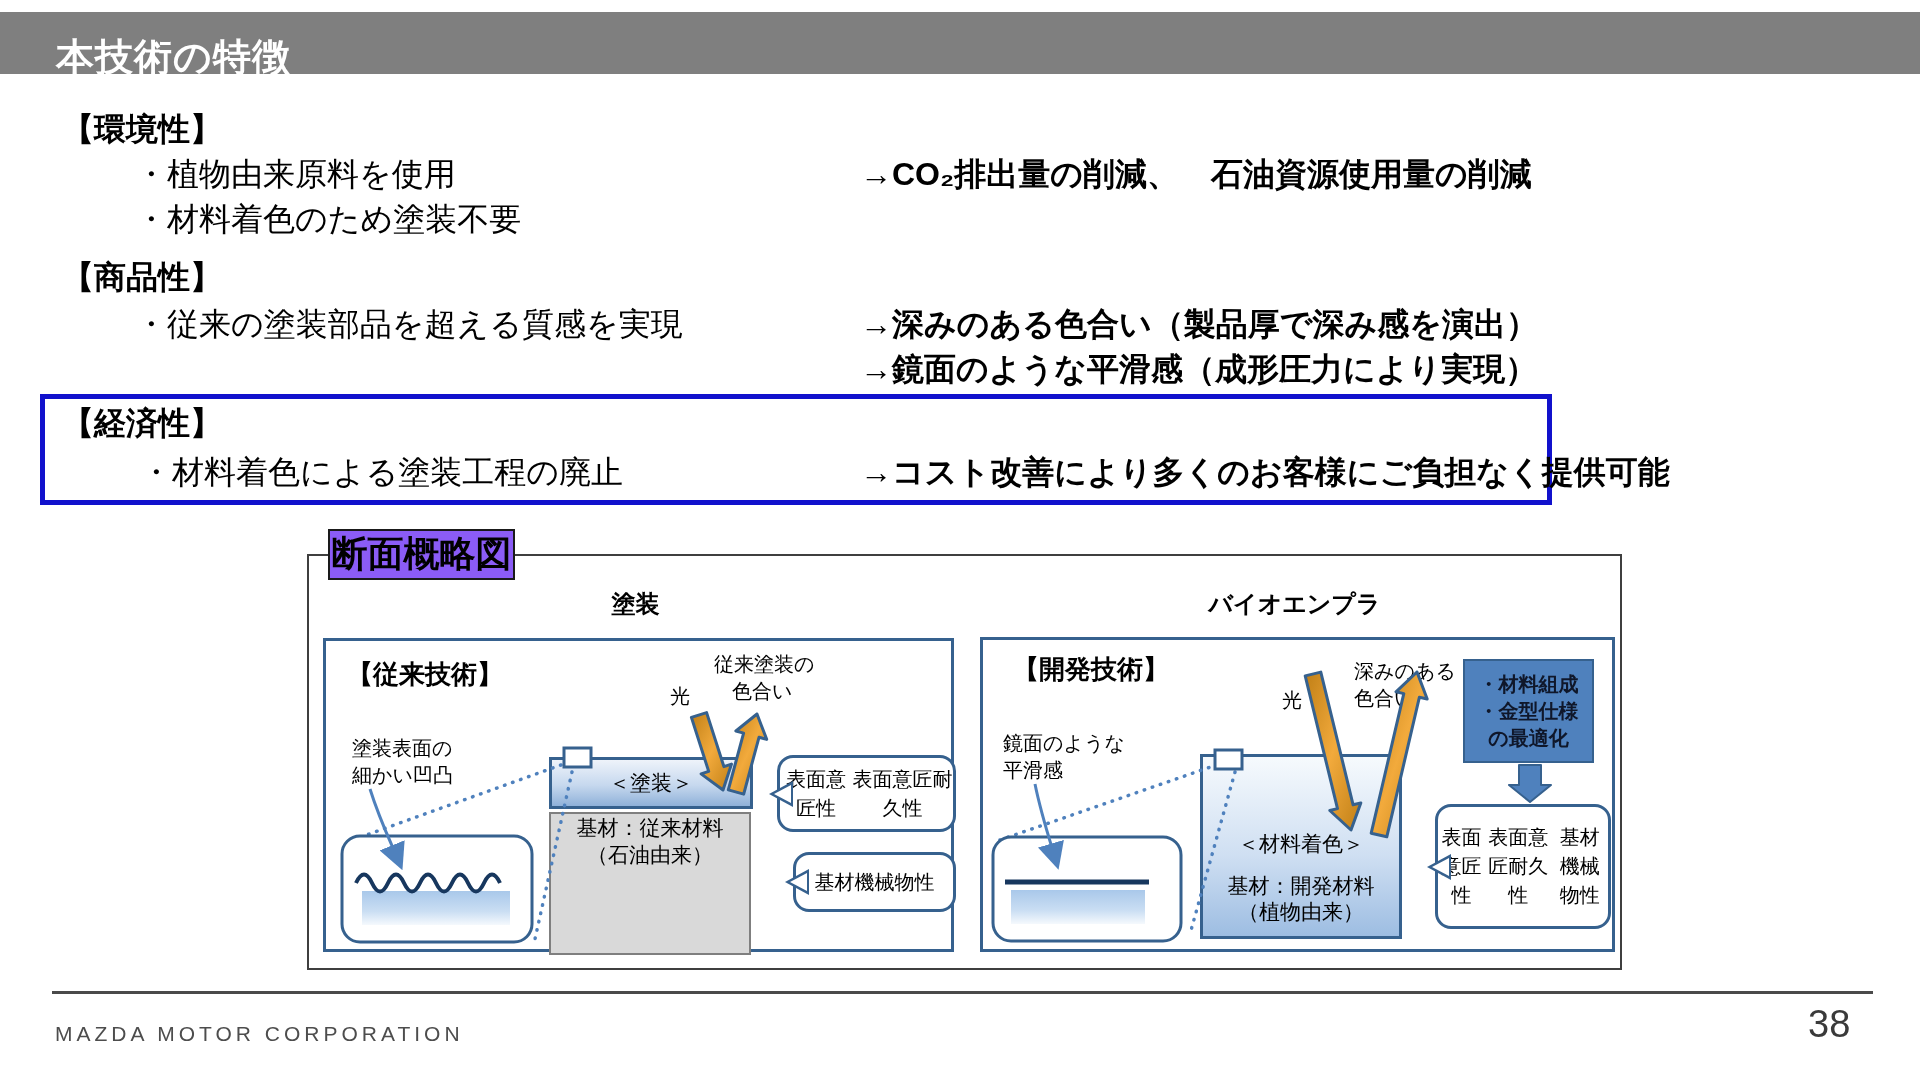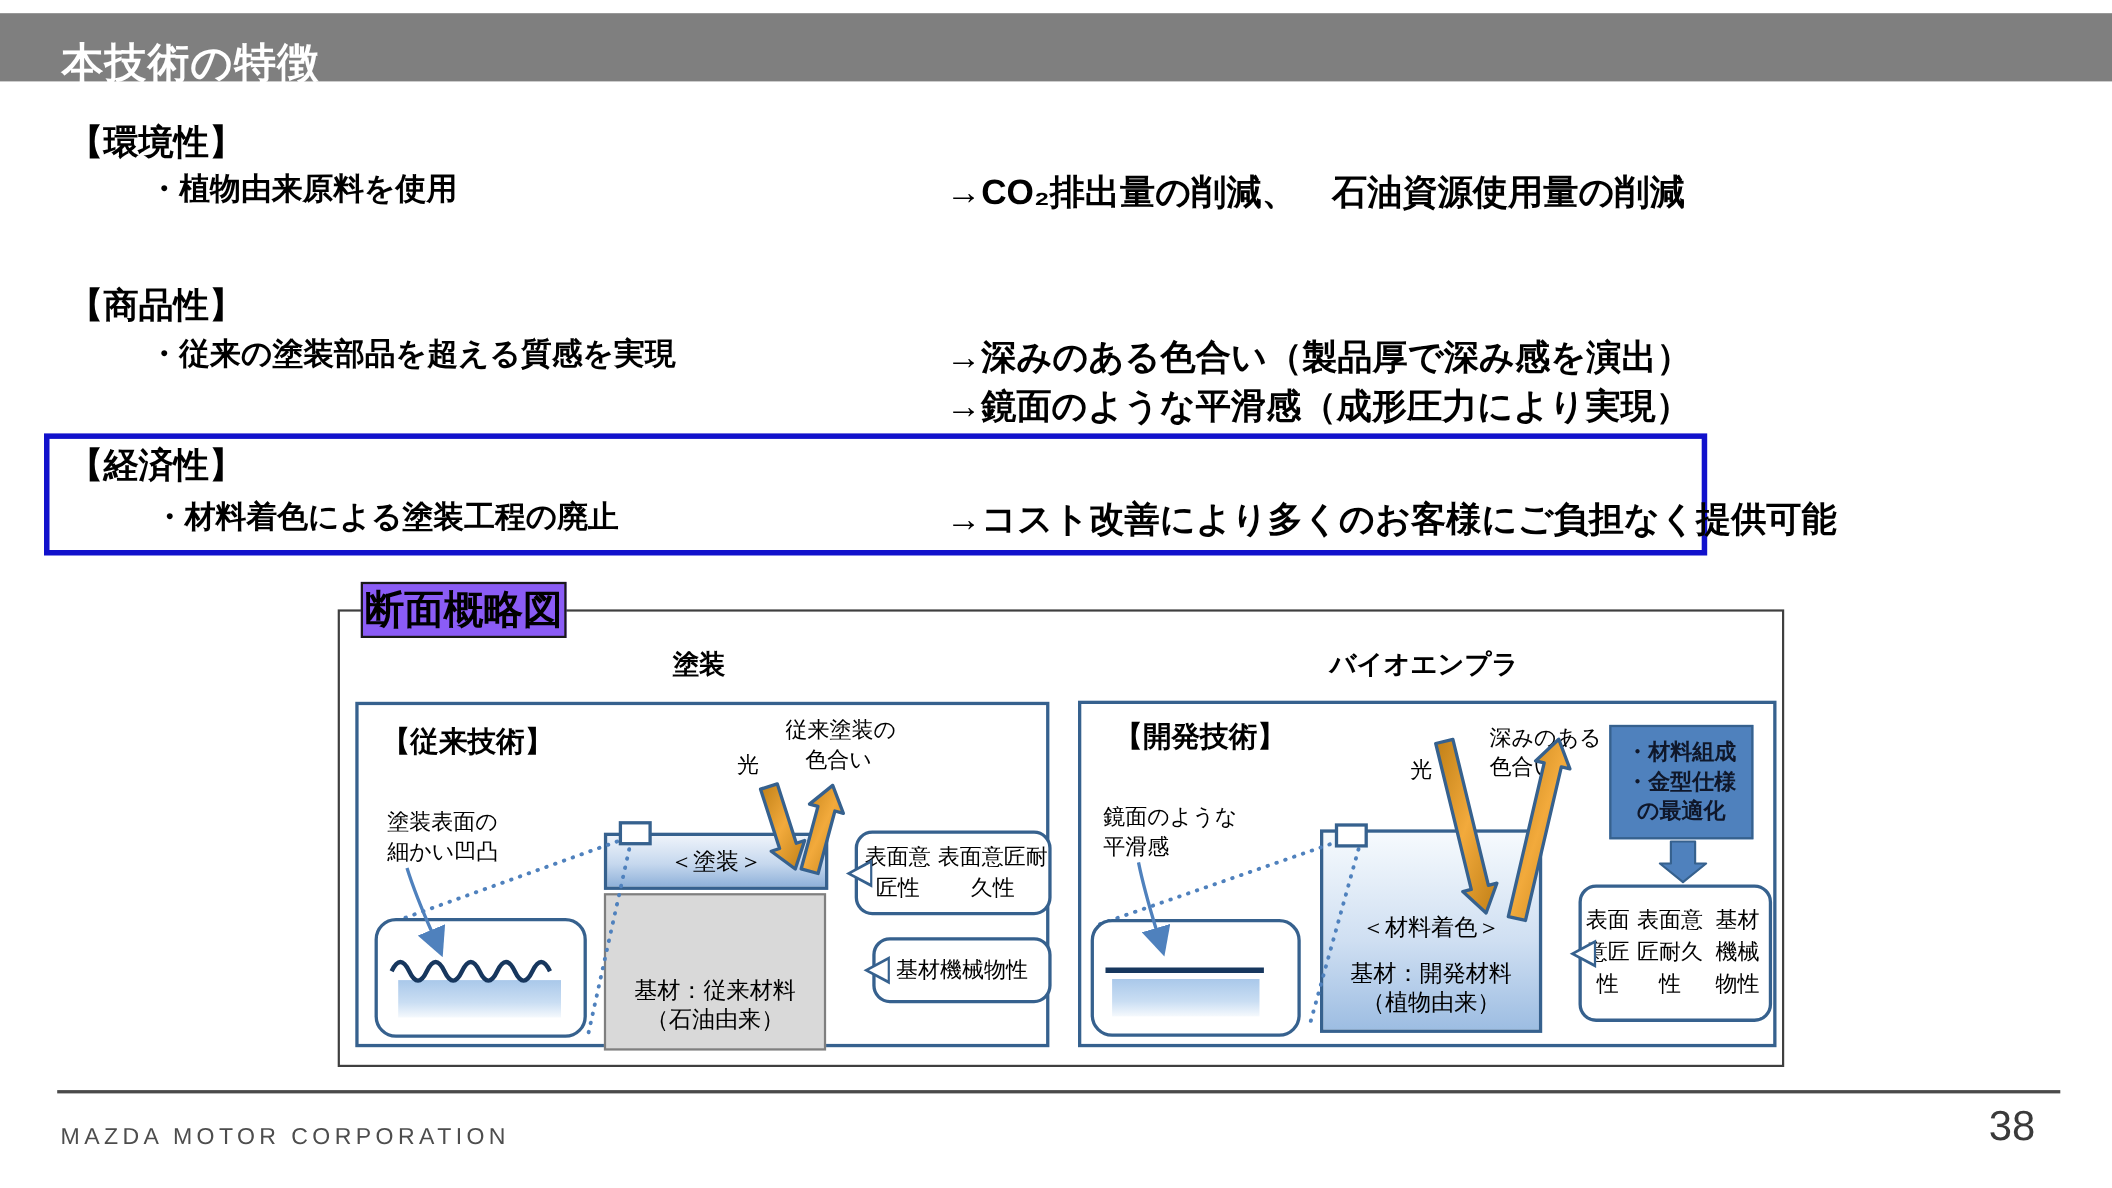--- a/index.html
+++ b/index.html
@@ -5,21 +5,21 @@
   html,body{margin:0;padding:0;background:#ffffff;}
   body{width:1920px;height:1080px;position:relative;overflow:hidden;
        font-family:"Liberation Sans","DejaVu Sans",sans-serif;color:#000;}
   .abs{position:absolute;}
   
   .titlebar{left:0;top:12px;width:1920px;height:62px;background:#7f7f7f;}
   .titletext{left:56px;top:20px;font-size:38px;font-weight:700;color:#ffffff;letter-spacing:1px;}
   
   .hdr{left:62px;font-size:32px;font-weight:700;white-space:nowrap;}
   .line{left:0;width:1920px;height:42px;}
-  .bL{position:absolute;left:135px;font-size:28px;font-weight:700;white-space:nowrap;}
+  .bL{position:absolute;left:135px;font-size:32px;font-weight:400;white-space:nowrap;}
   .bR{position:absolute;left:860px;font-size:32px;font-weight:700;white-space:nowrap;}
   
   .econbox{left:40px;top:394px;width:1502px;height:101px;border:5px solid #1111cc;background:#ffffff;}
   .econbox .hdr{left:17px;top:3px;position:absolute;}
   .econbox .bL{left:95px;}
   .econbox .bR{left:815px;}
   
   .diagram{left:307px;top:554px;width:1311px;height:412px;border:2px solid #3f3f3f;background:#ffffff;}
   .dlabel{left:-20px;top:-27px;width:183px;height:47px;border:2px solid #1a1a1a;background:#8b5cf6;
           display:flex;align-items:center;justify-content:center;font-size:36px;font-weight:700;margin-left:39px;}
@@ -28,21 +28,21 @@
   .p-left{left:14px;top:82px;width:625px;height:308px;}
   .p-right{left:671px;top:81px;width:629px;height:309px;}
   .techlbl{font-size:26px;font-weight:700;white-space:nowrap;}
   .small{font-size:20px;line-height:27px;white-space:nowrap;}
   .panel svg{position:absolute;left:0;top:0;z-index:3;pointer-events:none;}
   .fillbox{position:absolute;z-index:2;display:flex;flex-direction:column;align-items:center;}
   .coating{left:223px;top:116px;width:198px;height:46px;border:3px solid #36618e;
            background:linear-gradient(180deg,#eef3fa 0%,#c6d8ee 55%,#8fb1d9 100%);
            justify-content:center;font-size:21px;}
   .substrate{left:223px;top:171px;width:198px;height:127px;border:2px solid #7f7f7f;background:#d9d9d9;
-             justify-content:flex-end;padding-bottom:12px;font-size:21px;line-height:27px;}
+             padding-bottom:12px;font-size:21px;line-height:27px;}
   .material{left:217px;top:114px;width:202px;height:185px;border:3px solid #36618e;
             background:linear-gradient(180deg,#f6fafd 0%,#cfdff2 55%,#9dbde2 100%);
             font-size:21px;line-height:26px;padding-top:74px;box-sizing:border-box;}
   .optbox{left:480px;top:19px;width:127px;height:100px;border:2px solid #36618e;background:#4f81bd;
           color:#0f172a;font-weight:700;font-size:20px;line-height:27px;justify-content:center;z-index:2;}
   .bubble{position:absolute;z-index:4;border:3px solid #36618e;border-radius:16px;background:#ffffff;
           display:flex;flex-direction:row;align-items:center;justify-content:center;
           font-size:20px;line-height:29px;text-align:center;}
   .bubble:before{content:"";position:absolute;left:-24px;top:50%;margin-top:-13px;
           border:13px solid transparent;border-right:24px solid #36618e;}
@@ -59,20 +59,21 @@
 <div class="abs titlebar">
   <div class="abs titletext">本技術の特徴</div>
 </div>
 
 <div class="abs hdr" style="top:108px">【環境性】</div>
 <div class="abs line" style="top:153px">
   <span class="bL">・植物由来原料を使用</span>
   <span class="bR">→CO₂排出量の削減、　石油資源使用量の削減</span>
 </div>
 <div class="abs line" style="top:198px">
+  <span class="bL">・材料着色のため塗装不要</span>
 </div>
 <div class="abs hdr" style="top:256px">【商品性】</div>
 <div class="abs line" style="top:303px">
   <span class="bL">・従来の塗装部品を超える質感を実現</span>
   <span class="bR">→深みのある色合い（製品厚で深み感を演出）</span>
 </div>
 <div class="abs line" style="top:348px">
   <span class="bR">→鏡面のような平滑感（成形圧力により実現）</span>
 </div>
 

